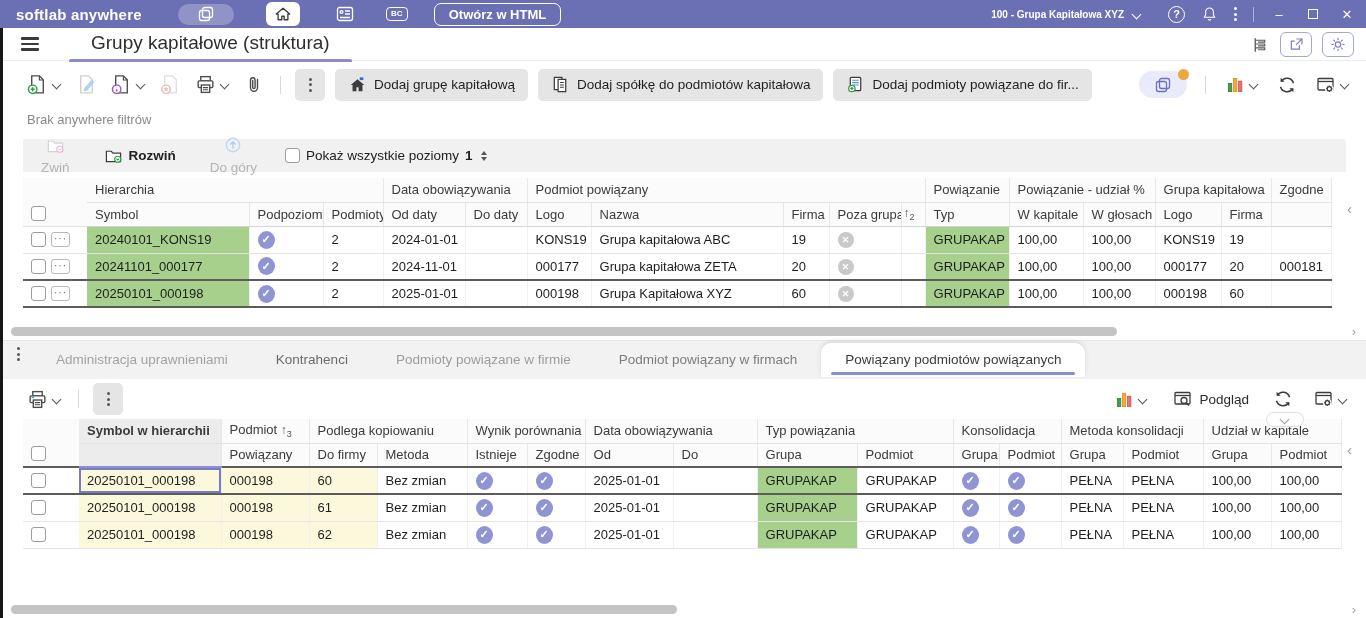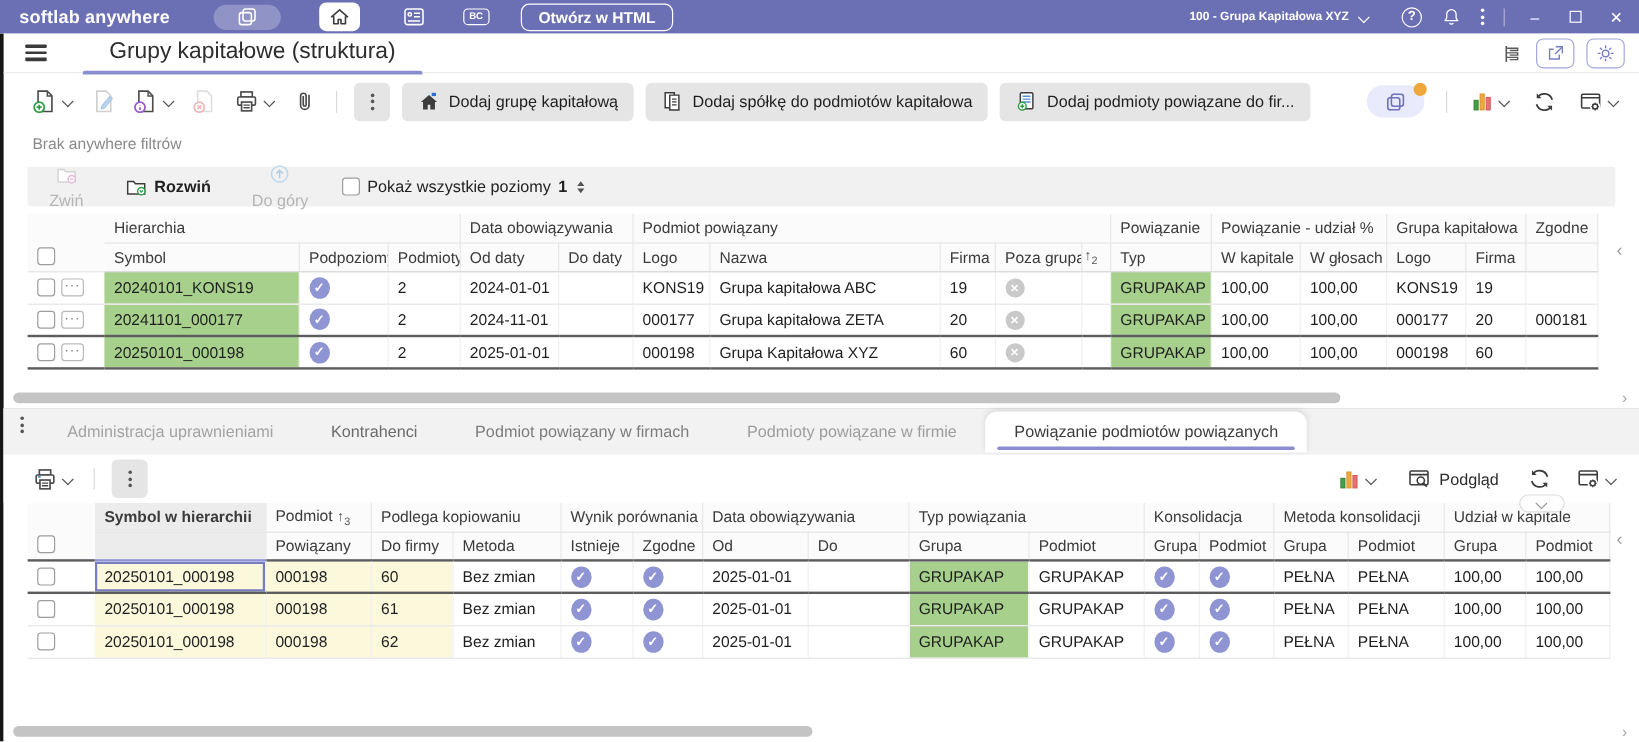--- a/index.html
+++ b/index.html
@@ -595,23 +595,23 @@
 
   <div class="bottom-pane">
     <div class="btabs">
       <span class="kebab2">
           <i></i>
           <i></i>
           <i></i>
         </span>
       <button class="btab t1">Administracja uprawnieniami</button>
       <button class="btab t2">Kontrahenci</button>
+      <button class="btab t4">Podmioty powiązane w firmie</button>
       <button class="btab t3">Podmiot powiązany w firmach</button>
-      <button class="btab t4">Podmioty powiązane w firmie</button>
-      <button class="btab active">Powiązanie podmiotów powiązanych</button>
+      <button class="btab active">Powiązany podmiotów powiązanych</button>
     </div>
 
     <div class="lower-toolbar">
       <span class="tool">
         <span>
           <svg width="21" height="21" viewBox="0 0 20 20">
               <g fill="#fff" stroke="#4b4b4b" stroke-width="1.3">
                 <rect x="5.5" y="2.5" width="9" height="4"></rect>
                 <rect x="3" y="6.5" width="14" height="6.5" rx="1"></rect>
                 <rect x="6" y="10.5" width="8" height="7"></rect>

